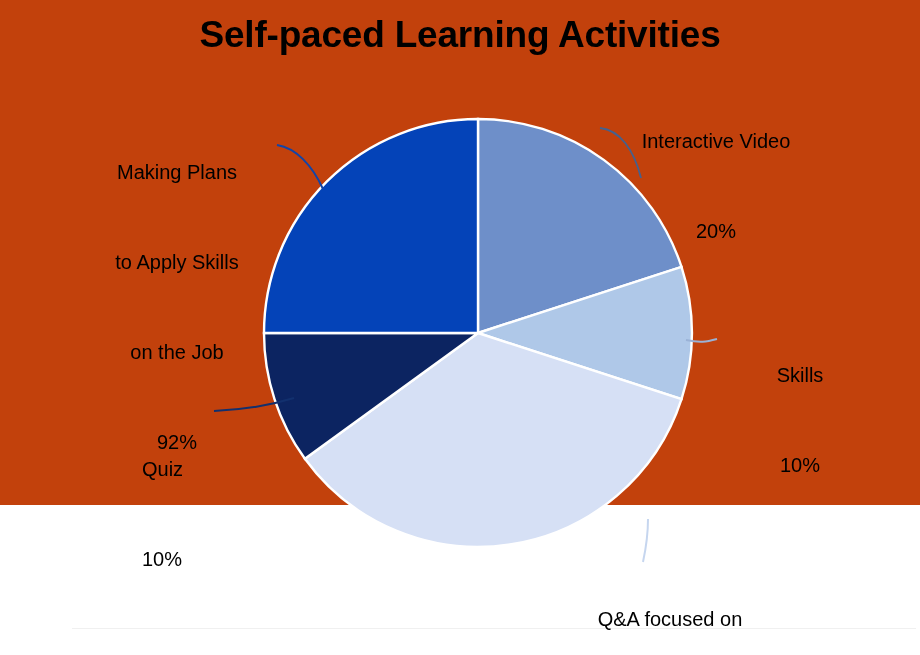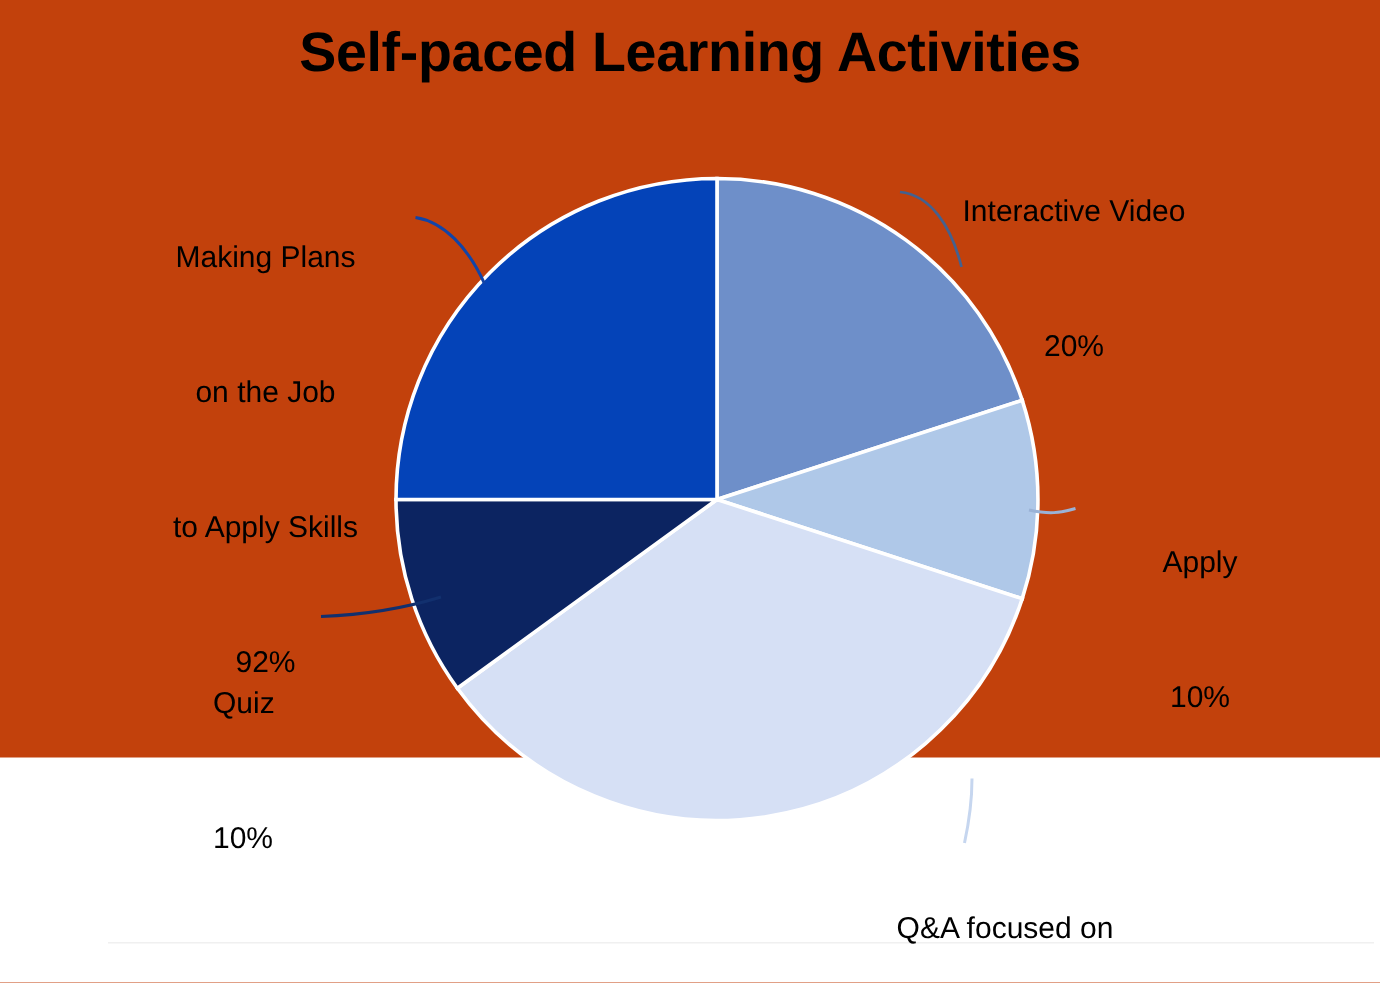--- a/index.html
+++ b/index.html
@@ -120,35 +120,35 @@
   </svg>
 
   <div id="bottom-rule"></div>
 
   <div class="pie-label" id="label-interactive-video">
     <span class="lbl-line">Interactive Video</span>
     <span class="lbl-line">20%</span>
   </div>
 
   <div class="pie-label" id="label-review">
-    <span class="lbl-line">Apply</span>
+    <span class="lbl-line">Skills</span>
     <span class="lbl-line">10%</span>
   </div>
 
   <div class="pie-label" id="label-qa">
     <span class="lbl-line">Q&amp;A focused on</span>
     
     
   </div>
 
   <div class="pie-label" id="label-quiz">
     <span class="lbl-line">Quiz</span>
     <span class="lbl-line">10%</span>
   </div>
 
   <div class="pie-label" id="label-making-plans">
     <span class="lbl-line">Making Plans</span>
+    <span class="lbl-line">to Apply Skills</span>
     <span class="lbl-line">on the Job</span>
-    <span class="lbl-line">to Apply Skills</span>
     <span class="lbl-line">92%</span>
   </div>
 
 </div>
 
 </body></html>

